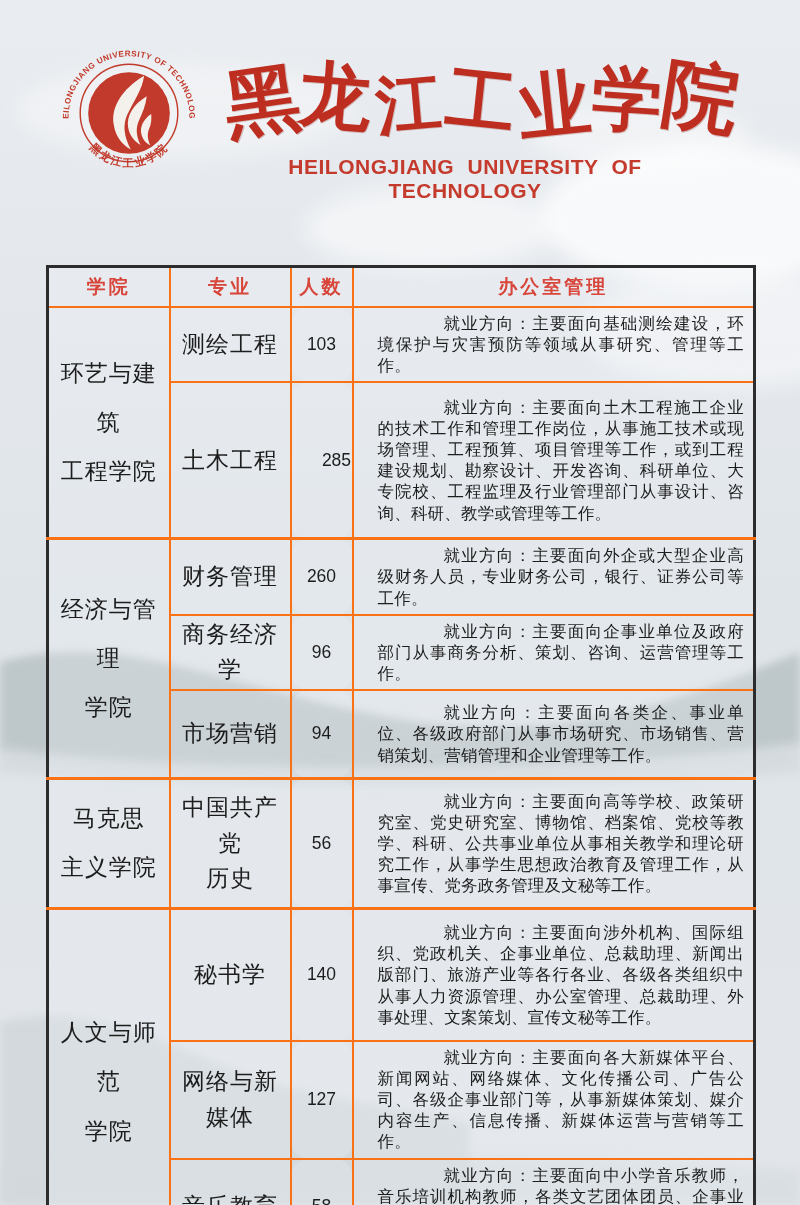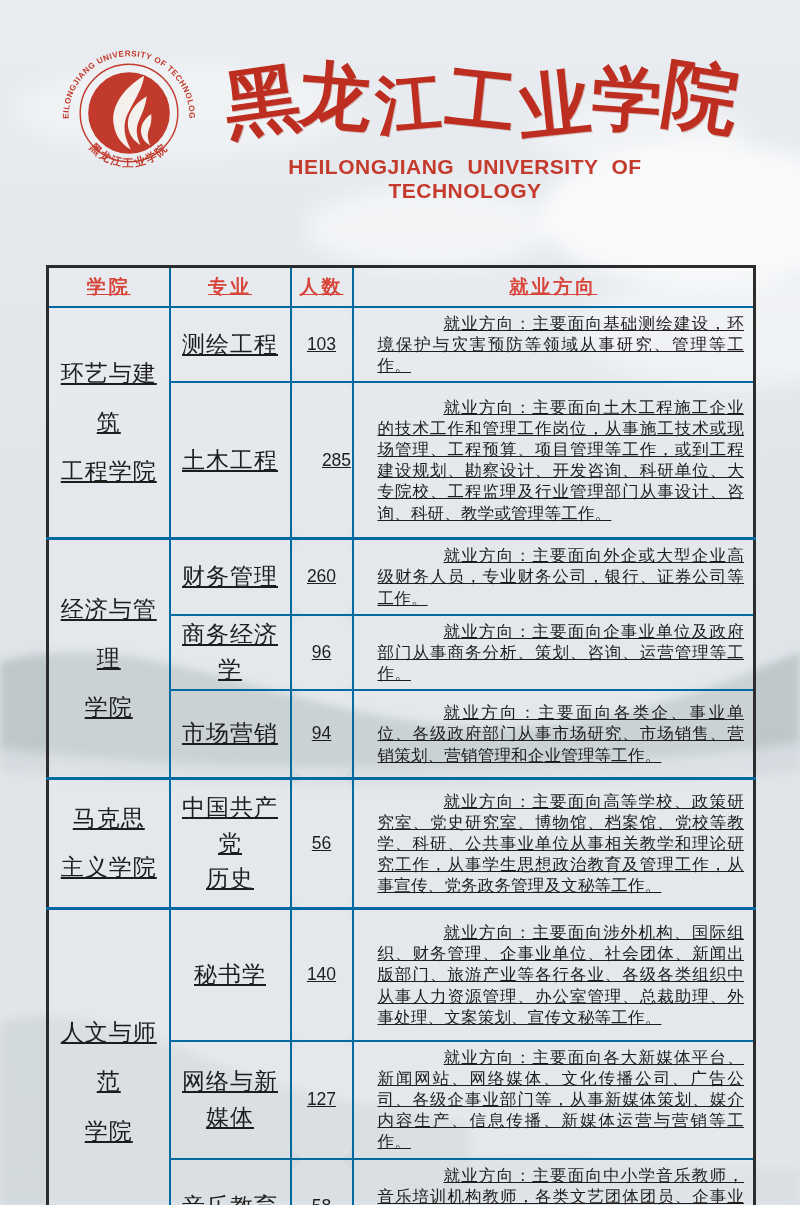--- a/index.html
+++ b/index.html
@@ -29,21 +29,21 @@
     position:absolute;left:208px;top:155px;width:514px;text-align:center;
     font-size:21px;font-weight:600;letter-spacing:.5px;word-spacing:7px;color:#c43a2c;
   }
 
   
   .enroll-table{
     position:absolute;left:46px;top:265px;width:707px;
     border-collapse:collapse;table-layout:fixed;color:#1d1d1d;
     border:3px solid #2c2c2c;
   }
-  .enroll-table th,.enroll-table td{border:2px solid #0369a1;padding:0;background:rgba(240,243,246,.25);text-decoration:underline;}
+  .enroll-table th,.enroll-table td{border:2px solid #f97316;padding:0;background:rgba(240,243,246,.25);}
   .enroll-table thead th{
     height:38px;font-size:19px;font-weight:bold;color:#d8453a;letter-spacing:3px;
   }
   td.college-cell,td.major-cell,td.count-cell{
     text-align:center;vertical-align:middle;font-size:23px;
   }
   td.college-cell div{line-height:2.15;letter-spacing:1px;}
   td.major-cell div{line-height:1.55;letter-spacing:1px;}
   td.count-cell{font-size:17.5px;border-radius:18px;}
   td.dir-cell{vertical-align:middle;}
@@ -118,21 +118,21 @@
     <col style="width:122px">
       <col style="width:121px">
       <col style="width:62px">
       <col style="width:402px">
   </colgroup>
   <thead>
     <tr>
       <th>学院</th>
       <th>专业</th>
       <th>人数</th>
-      <th>就业方向</th>
+      <th>办公室管理</th>
     </tr>
   </thead>
   <tbody id="table-body">
       <tr>
         <td class="college-cell" rowspan="2">
           <div>环艺与建筑</div>
           <div>工程学院</div>
         </td>
         <td class="major-cell">
           <div>测绘工程</div>
@@ -199,21 +199,21 @@
       <tr class="sec-top">
         <td class="college-cell" rowspan="3">
           <div>人文与师范</div>
           <div>学院</div>
         </td>
         <td class="major-cell">
           <div>秘书学</div>
         </td>
         <td class="count-cell" style="height: 130px; margin-left: 44px;">140</td>
         <td class="dir-cell">
-          <div class="dir">就业方向：主要面向涉外机构、国际组织、财务管理、企事业单位、社会团体、新闻出版部门、旅游产业等各行各业、各级各类组织中从事人力资源管理、办公室管理、总裁助理、外事处理、文案策划、宣传文秘等工作。</div>
+          <div class="dir">就业方向：主要面向涉外机构、国际组织、党政机关、企事业单位、总裁助理、新闻出版部门、旅游产业等各行各业、各级各类组织中从事人力资源管理、办公室管理、总裁助理、外事处理、文案策划、宣传文秘等工作。</div>
         </td>
       </tr>
       <tr>
         <td class="major-cell">
           <div>网络与新媒体</div>
         </td>
         <td class="count-cell" style="height: 100px; margin-top: 16px;">127</td>
         <td class="dir-cell">
           <div class="dir">就业方向：主要面向各大新媒体平台、新闻网站、网络媒体、文化传播公司、广告公司、各级企事业部门等，从事新媒体策划、媒介内容生产、信息传播、新媒体运营与营销等工作。</div>
         </td>

